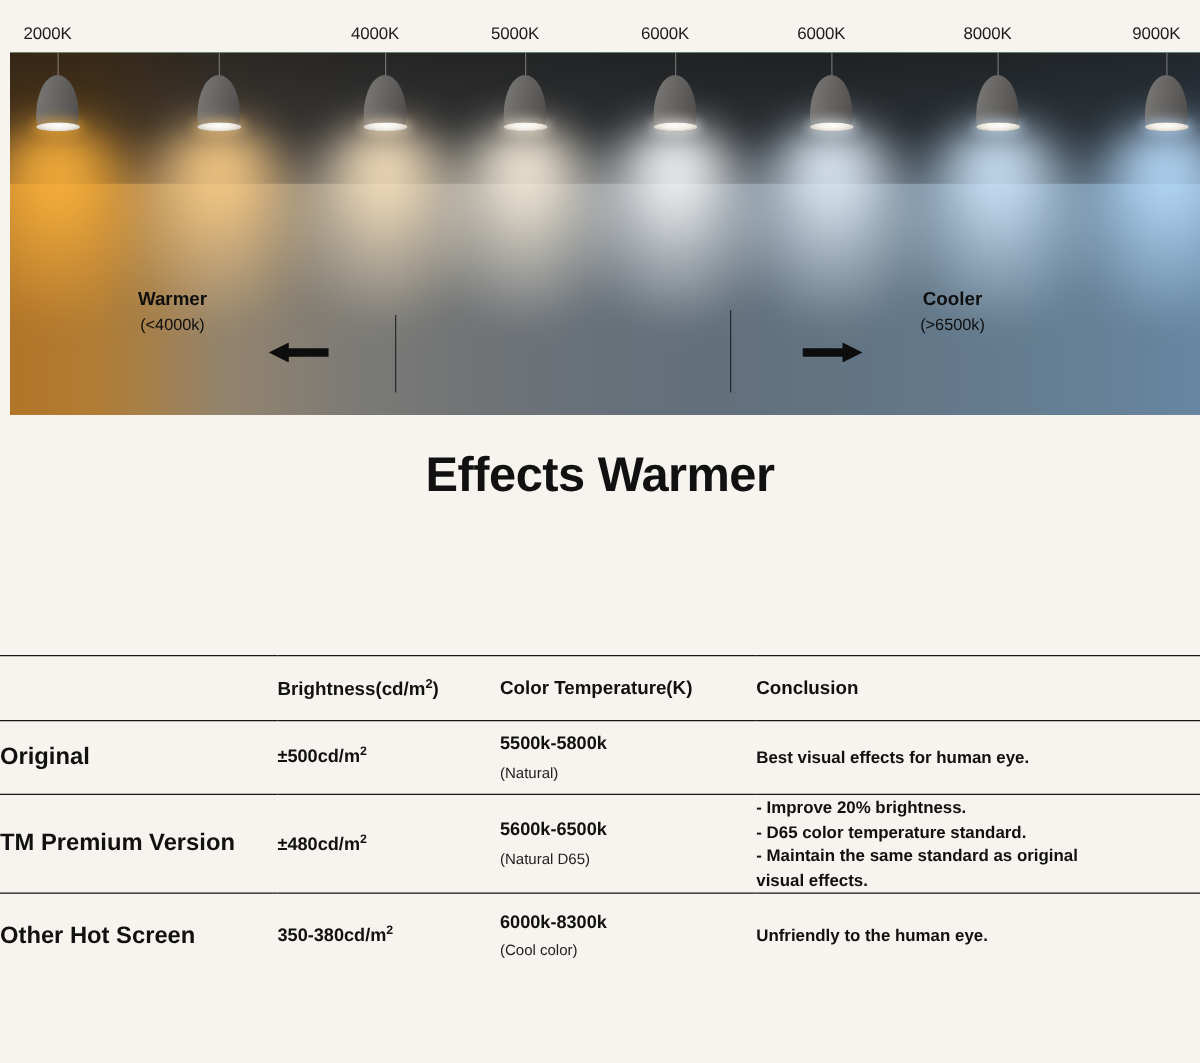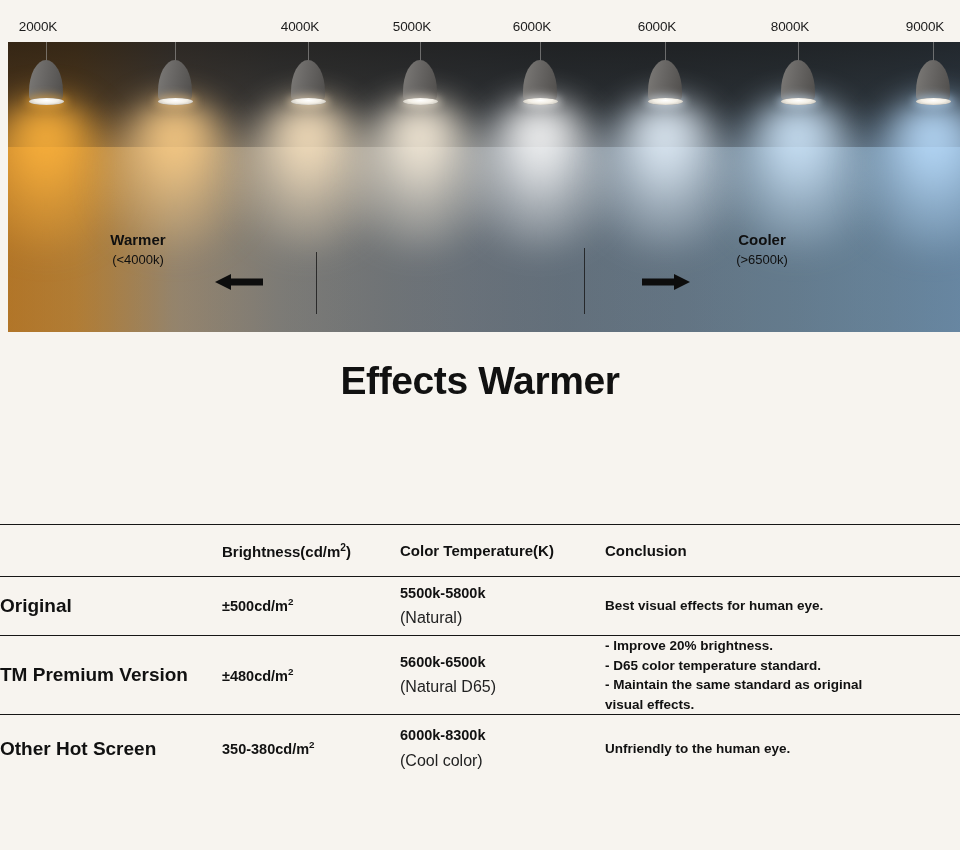--- a/index.html
+++ b/index.html
@@ -221,21 +221,21 @@
   .cell-pad-name { padding-left: 22px; font-size: 19px; font-weight: bold; }
   .cell-pad { padding-left: 11px; }
 
   .val-main {
     font-size: 14.5px;
     font-weight: bold;
     display: block;
     line-height: 1.2;
   }
   .val-sub {
-    font-size: 16px;
+    font-size: 12px;
     font-weight: 400;
     color: #222222;
     display: block;
     padding-top: 6px;
     line-height: 1.2;
   }
   .conc-text {
     font-size: 13.5px;
     font-weight: bold;
     line-height: 1.45;

